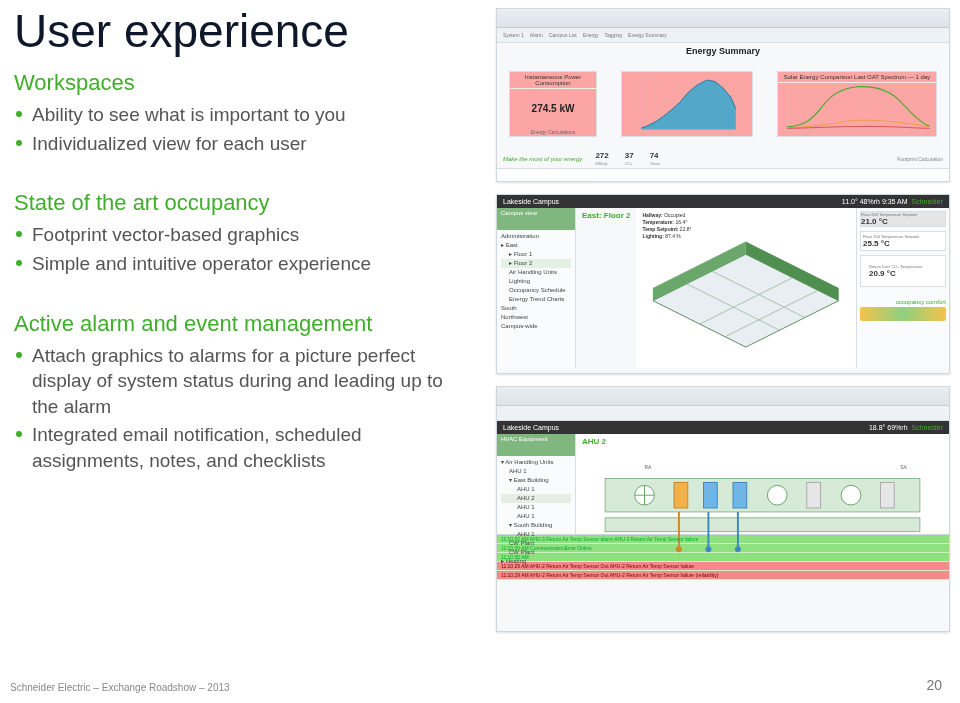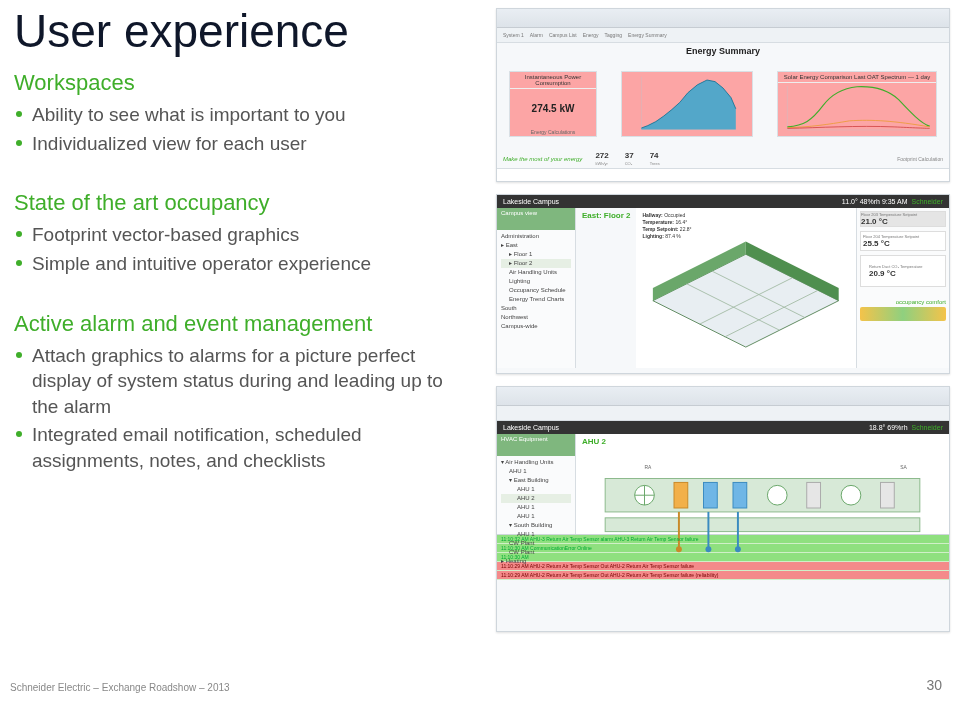--- a/index.html
+++ b/index.html
@@ -234,15 +234,15 @@
       <div class="alarm-row">11:10:30 AM  CommunicationError Online</div>
       <div class="alarm-row">11:10:30 AM</div>
       <div class="alarm-row red">11:10:29 AM  AHU-2 Return Air Temp Sensor Out  AHU-2 Return Air Temp Sensor failure</div>
       <div class="alarm-row red">11:10:29 AM  AHU-2 Return Air Temp Sensor Out  AHU-2 Return Air Temp Sensor failure (reliability)</div>
     </div>
   </div>
 
 </div>
 
 <div class="footer">Schneider Electric – Exchange Roadshow – 2013</div>
-<div class="pagenum">30</div>
+<div class="pagenum">20</div>
 
 </div>
 
 </body></html>

